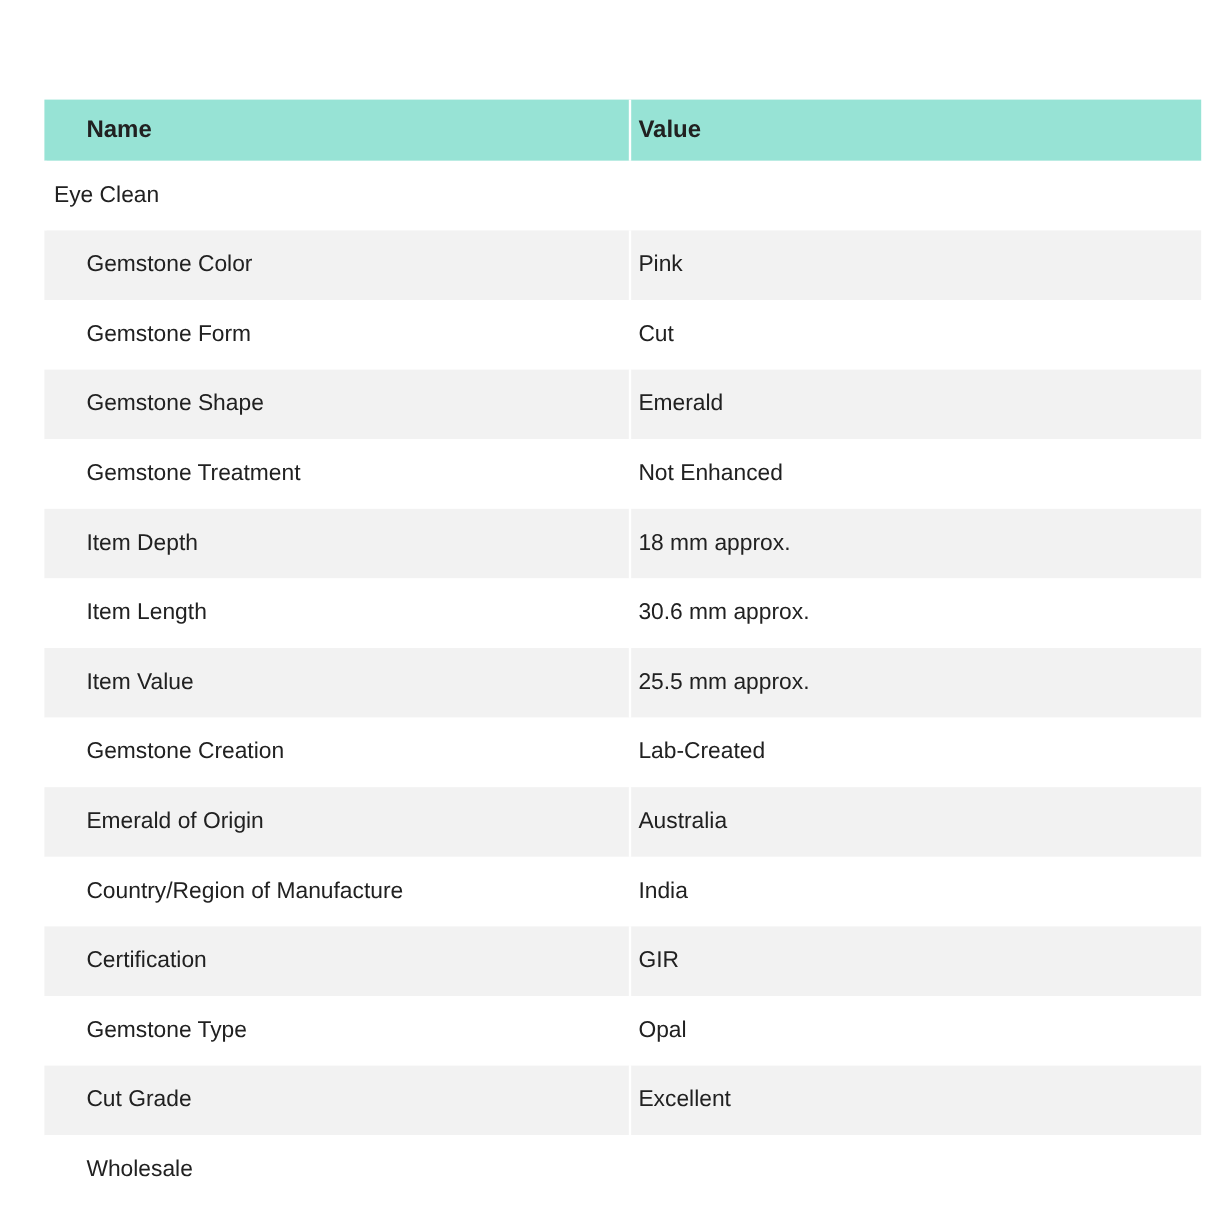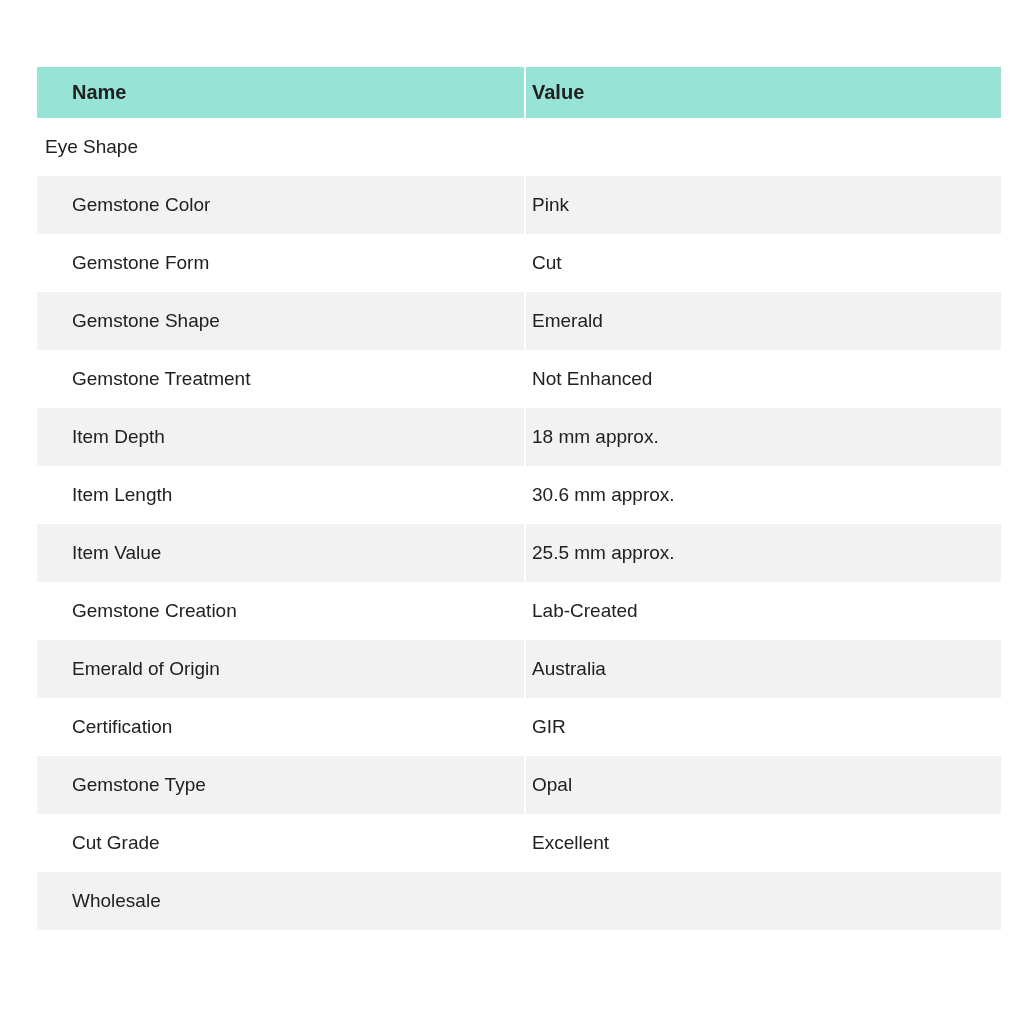--- a/index.html
+++ b/index.html
@@ -8,21 +8,21 @@
     background: #ffffff;
     width: 1024px;
     height: 1024px;
     font-family: "Liberation Sans", sans-serif;
     color: #212121;
     overflow: hidden;
   }
   .spec-table {
     position: absolute;
     left: 37px;
-    top: 67px;
+    top: 83px;
     width: 964px;
   }
   .header-row {
     display: flex;
     height: 51px;
     background: var(--header-bg, #97e3d5);
     font-weight: 600;
     font-size: 20px;
   }
   .row {
@@ -54,21 +54,21 @@
 </head>
 <body style="color: rgb(33, 33, 33);">
 
 <div class="spec-table">
   <div class="header-row">
     <div class="cell name-col">Name</div>
     <div class="cell value-col">Value</div>
   </div>
   <div class="tbody">
   <div class="row">
-    <div class="cell value-col">Eye Shape</div>
+    <div class="cell value-col">Eye Clean</div>
   </div>
 
   <div class="row">
     <div class="cell name-col">Gemstone Color</div>
     <div class="cell value-col">Pink</div>
   </div>
 
   <div class="row">
     <div class="cell name-col">Gemstone Form</div>
     <div class="cell value-col">Cut</div>
@@ -102,20 +102,24 @@
   <div class="row">
     <div class="cell name-col">Gemstone Creation</div>
     <div class="cell value-col">Lab-Created</div>
   </div>
 
   <div class="row">
     <div class="cell name-col">Emerald of Origin</div>
     <div class="cell value-col">Australia</div>
   </div>
 
+  <div class="row">
+    <div class="cell name-col">Country/Region of Manufacture</div>
+    <div class="cell value-col">India</div>
+  </div>
 
   <div class="row">
     <div class="cell name-col">Certification</div>
     <div class="cell value-col">GIR</div>
   </div>
 
   <div class="row">
     <div class="cell name-col">Gemstone Type</div>
     <div class="cell value-col">Opal</div>
   </div>

